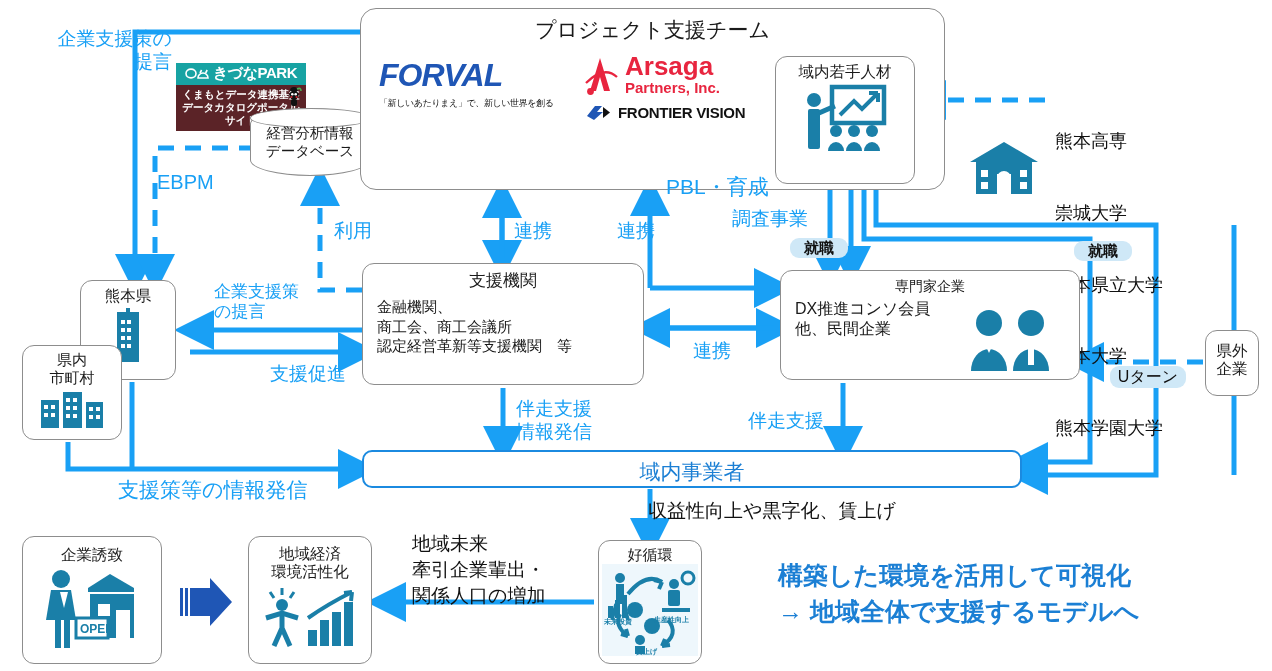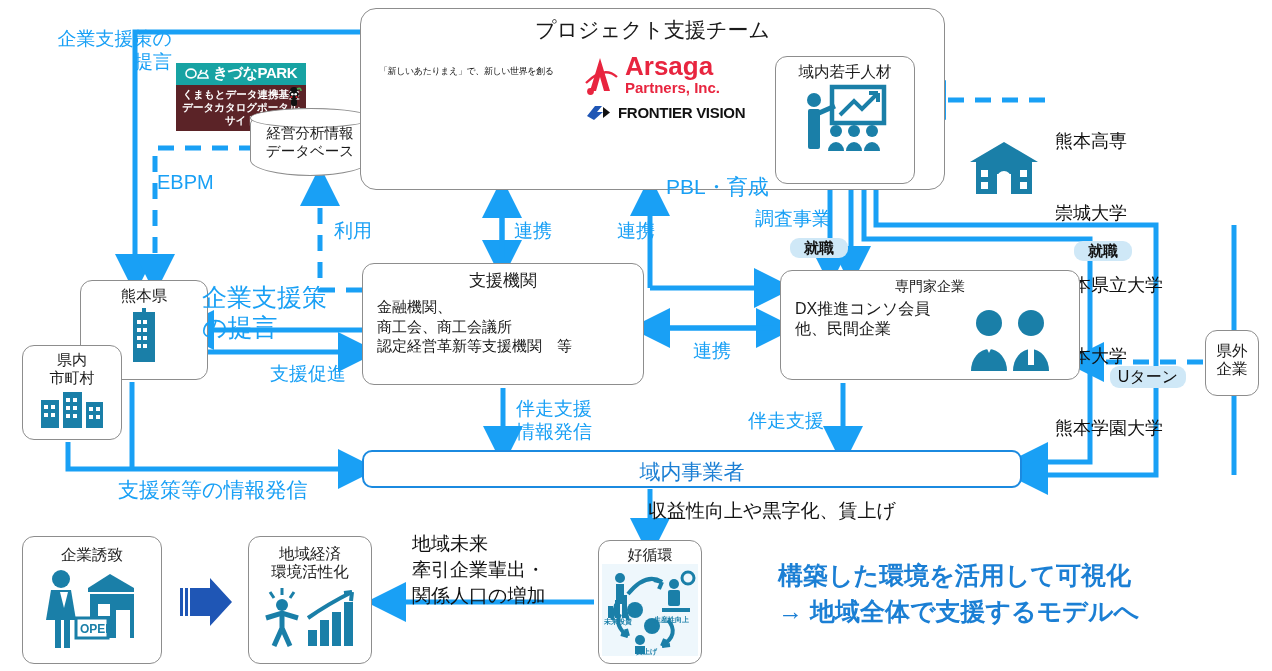--- a/index.html
+++ b/index.html
@@ -25,21 +25,21 @@
   #kizunaBot{background:#5b2327;color:#fff;font-size:10.5px;font-weight:bold;text-align:center;
              padding:3px 2px 4px 2px;line-height:1.25;position:relative;}
   
   #dbCyl{position:absolute;left:250px;top:108px;width:120px;height:68px;}
   #dbCyl .cyl{position:absolute;inset:0;border:1.6px solid #8d8d8d;border-radius:50%/16px;background:#fff;}
   #dbCyl .cap{position:absolute;left:0;top:0;width:100%;height:18px;border:1.6px solid #8d8d8d;border-radius:50%;background:#fff;}
   #dbCyl .txt{position:absolute;left:0;top:16px;width:100%;text-align:center;font-size:14.5px;color:#1a1a1a;line-height:1.25;white-space:pre;}
   
   #youthBox{left:775px;top:56px;width:140px;height:128px;}
   #youthBox .ttl{margin-top:6px;font-size:15.5px;}
-  #kenBox{left:80px;top:280px;width:128px;height:100px;}
+  #kenBox{left:80px;top:280px;width:96px;height:100px;}
   #kenBox .ttl{margin-top:6px;font-size:15.5px;}
   #cityBox{left:22px;top:345px;width:100px;height:95px;}
   #cityBox .ttl{margin-top:5px;font-size:15px;}
   #shienBox{left:362px;top:263px;width:282px;height:122px;}
   #shienBox .ttl{margin-top:7px;font-size:17px;}
   #shienBox .body{align-self:flex-start;margin:6px 0 0 14px;font-size:15px;}
   #expertBox{location:0;left:780px;top:270px;width:300px;height:110px;}
   #expertBox .ttl{margin-top:7px;font-size:14px;}
   #expertBox .body{align-self:flex-start;margin:4px 0 0 14px;font-size:16px;}
   #outBox{left:1205px;top:330px;width:54px;height:66px;}
@@ -156,20 +156,21 @@
   </div>
 
   <div class="lbl" style="left:157px;top:170px;font-size:20px;">EBPM</div>
   <div class="lbl" style="left:334px;top:220px;font-size:19px;">利用</div>
 
   <div class="node" id="teamBox">
     <div class="ttl">プロジェクト支援チーム</div>
     <div style="position:relative;flex:1;">
 
       <div style="position:absolute;left:18px;top:16px;width:185px;">
+        <div style="font-size:32px;font-weight:bold;font-style:italic;color:#1f56b5;letter-spacing:-1px;line-height:1;">FORVAL</div>
         <div style="font-size:9px;color:#111;margin-top:6px;letter-spacing:-0.4px;">「新しいあたりまえ」で、新しい世界を創る</div>
       </div>
 
       <div style="position:absolute;left:222px;top:10px;">
         <div style="display:flex;align-items:flex-end;gap:6px;">
           <svg width="36" height="44" viewBox="0 0 36 44">
             <path d="M17,5 L7,38 L13,38 L17,24 L21,38 L27,38 Z" fill="#e8253f"></path>
             <path d="M3,30 q18,-18 31,-6" stroke="#e8253f" stroke-width="2.3" fill="none"></path>
             <circle cx="7.5" cy="38.5" r="3.4" fill="#e8253f"></circle>
           </svg>
@@ -229,21 +230,21 @@
   <div class="plain" style="left:1055px;top:82px;font-size:18px;line-height:1.33;">
     <div>熊本高専</div>
     <div>崇城大学</div>
     <div>熊本県立大学</div>
     <div>熊本大学</div>
     <div>熊本学園大学</div>
   </div>
 
   <div class="lbl" style="left:514px;top:220px;font-size:19px;">連携</div>
   <div class="lbl" style="left:617px;top:220px;font-size:19px;">連携</div>
-  <div class="lbl" style="left:755px;top:208px;font-size:19px;">調査事業</div>
+  <div class="lbl" style="left:732px;top:208px;font-size:19px;">調査事業</div>
   <div class="badge" style="left:790px;top:238px;width:58px;height:20px;font-size:15px;">就職</div>
   <div class="badge" style="left:1074px;top:241px;width:58px;height:20px;font-size:15px;">就職</div>
   <div class="badge" style="left:1110px;top:366px;width:76px;height:22px;font-size:16px;font-weight:normal;">Uターン</div>
 
   <div class="node" id="kenBox">
     <div class="ttl">熊本県</div>
     <svg class="icon" width="34" height="56" viewBox="0 0 34 56" style="margin-top:3px;">
       <rect x="6" y="4" width="22" height="50" fill="#1a7fa8"></rect>
       <rect x="15" y="0" width="4" height="6" fill="#1a7fa8"></rect>
       <g fill="#fff">
@@ -278,21 +279,21 @@
         <rect x="29" y="26" width="4" height="4"></rect>
           <rect x="36" y="26" width="4" height="4"></rect>
         <rect x="52" y="19" width="4" height="4"></rect>
           <rect x="59" y="19" width="4" height="4"></rect>
         <rect x="52" y="27" width="4" height="4"></rect>
           <rect x="59" y="27" width="4" height="4"></rect>
       </g>
     </svg>
   </div>
 
-  <div class="lbl" style="left:202px;top:282px;font-size:25px;">企業支援策
+  <div class="lbl" style="left:214px;top:282px;font-size:17px;">企業支援策
 の提言</div>
   <div class="lbl" style="left:228px;top:363px;font-size:19px;margin-left:42px;">支援促進</div>
 
   <div class="node" id="shienBox">
     <div class="ttl">支援機関</div>
     <div class="body">金融機関、
 商工会、商工会議所
 認定経営革新等支援機関　等</div>
   </div>
 

